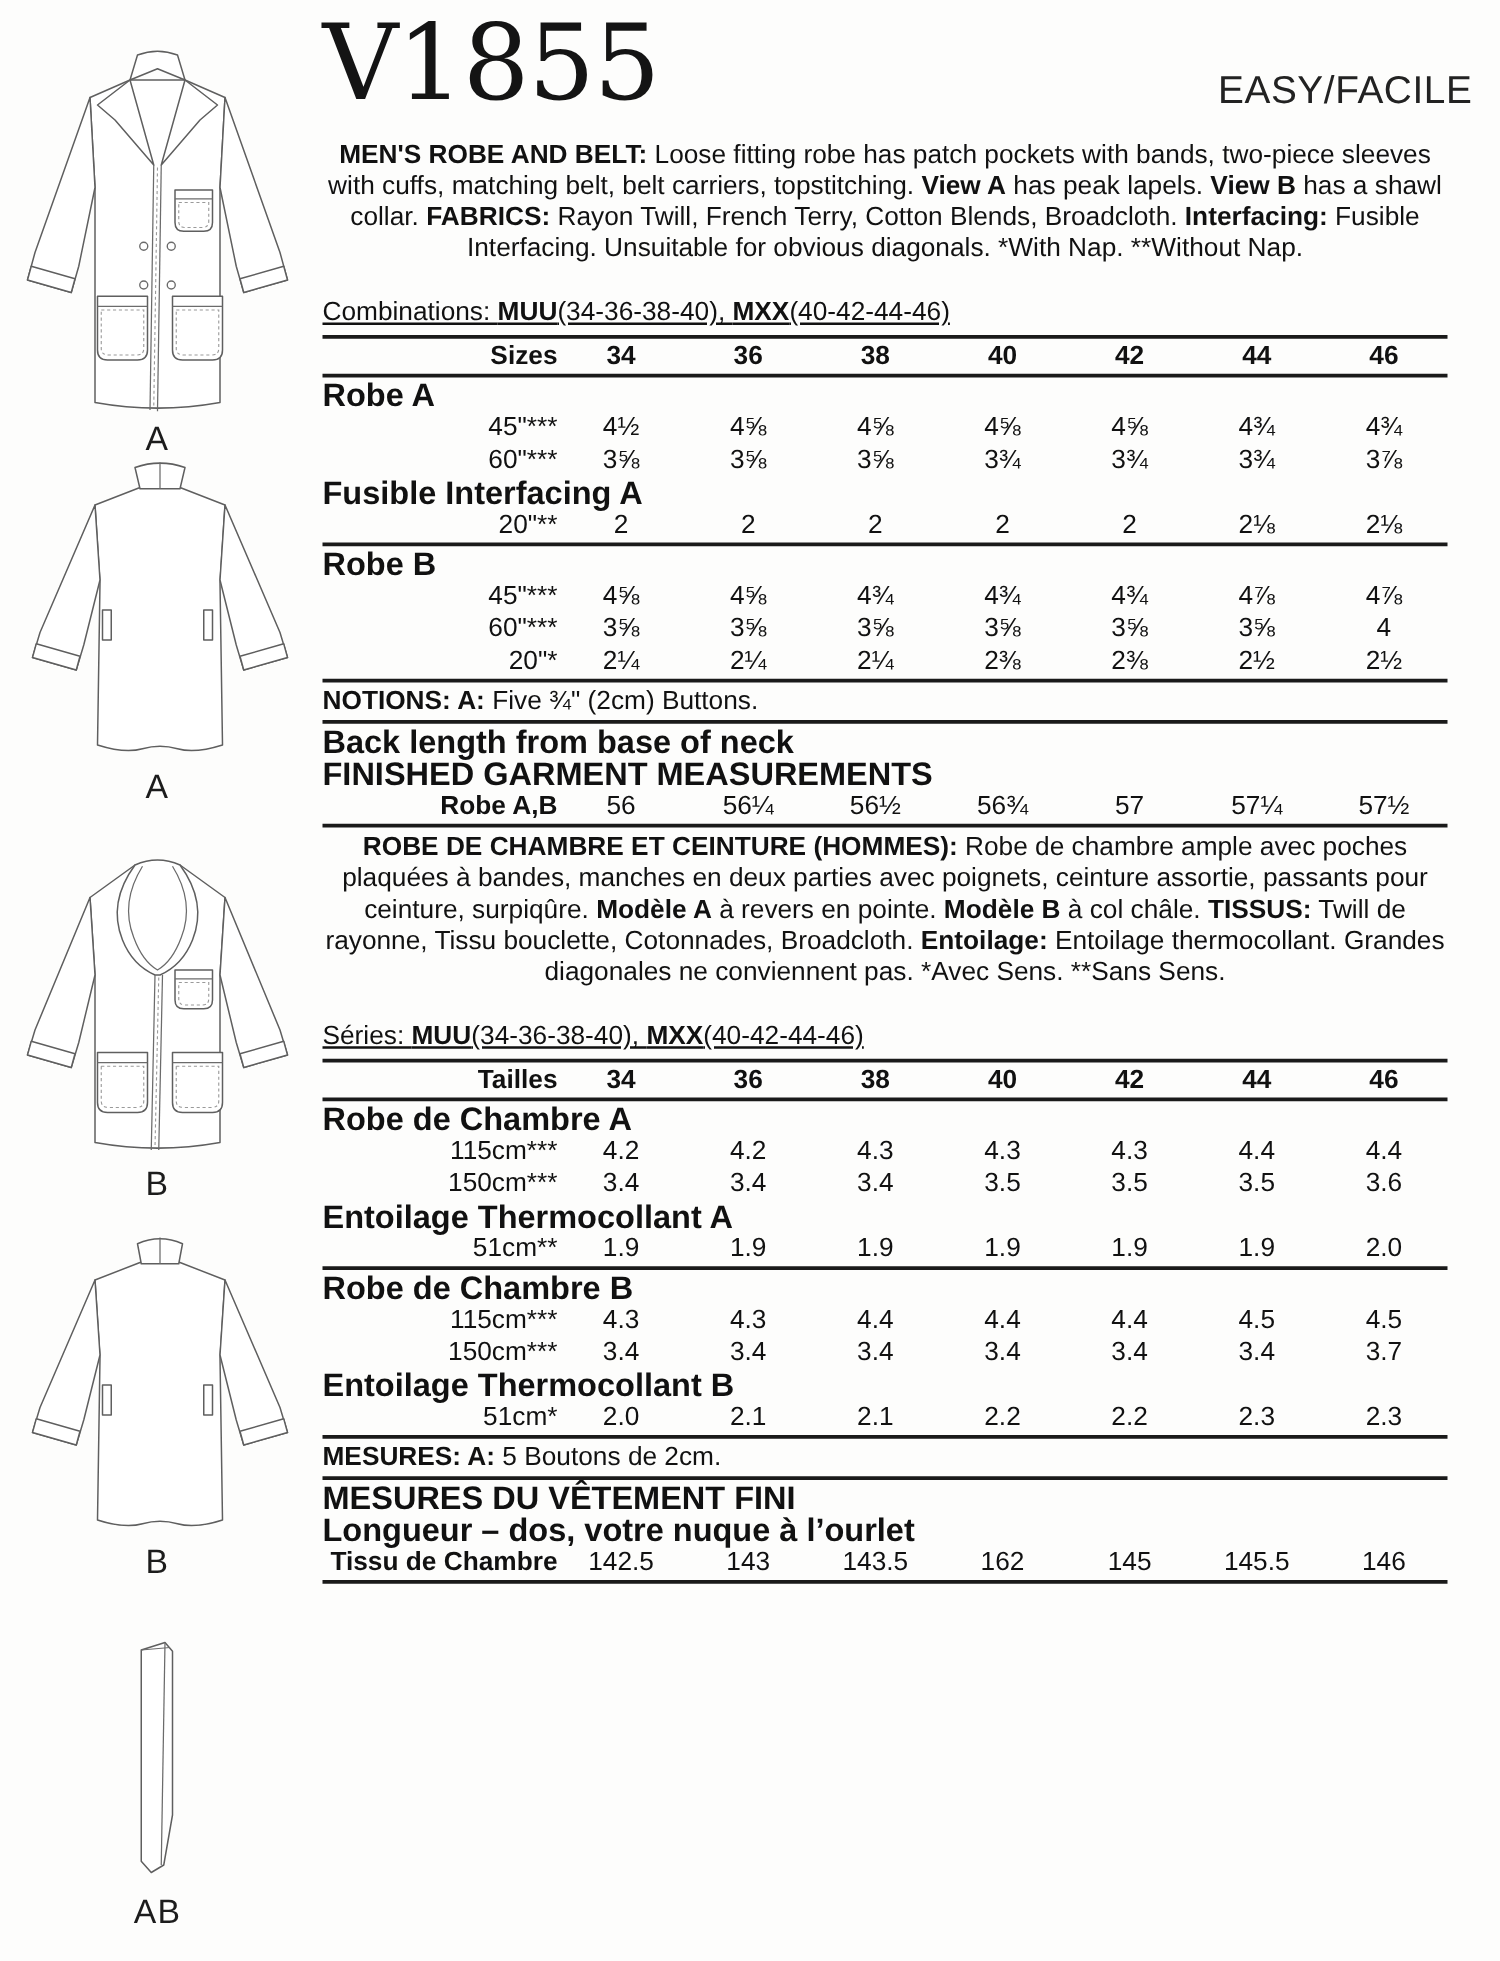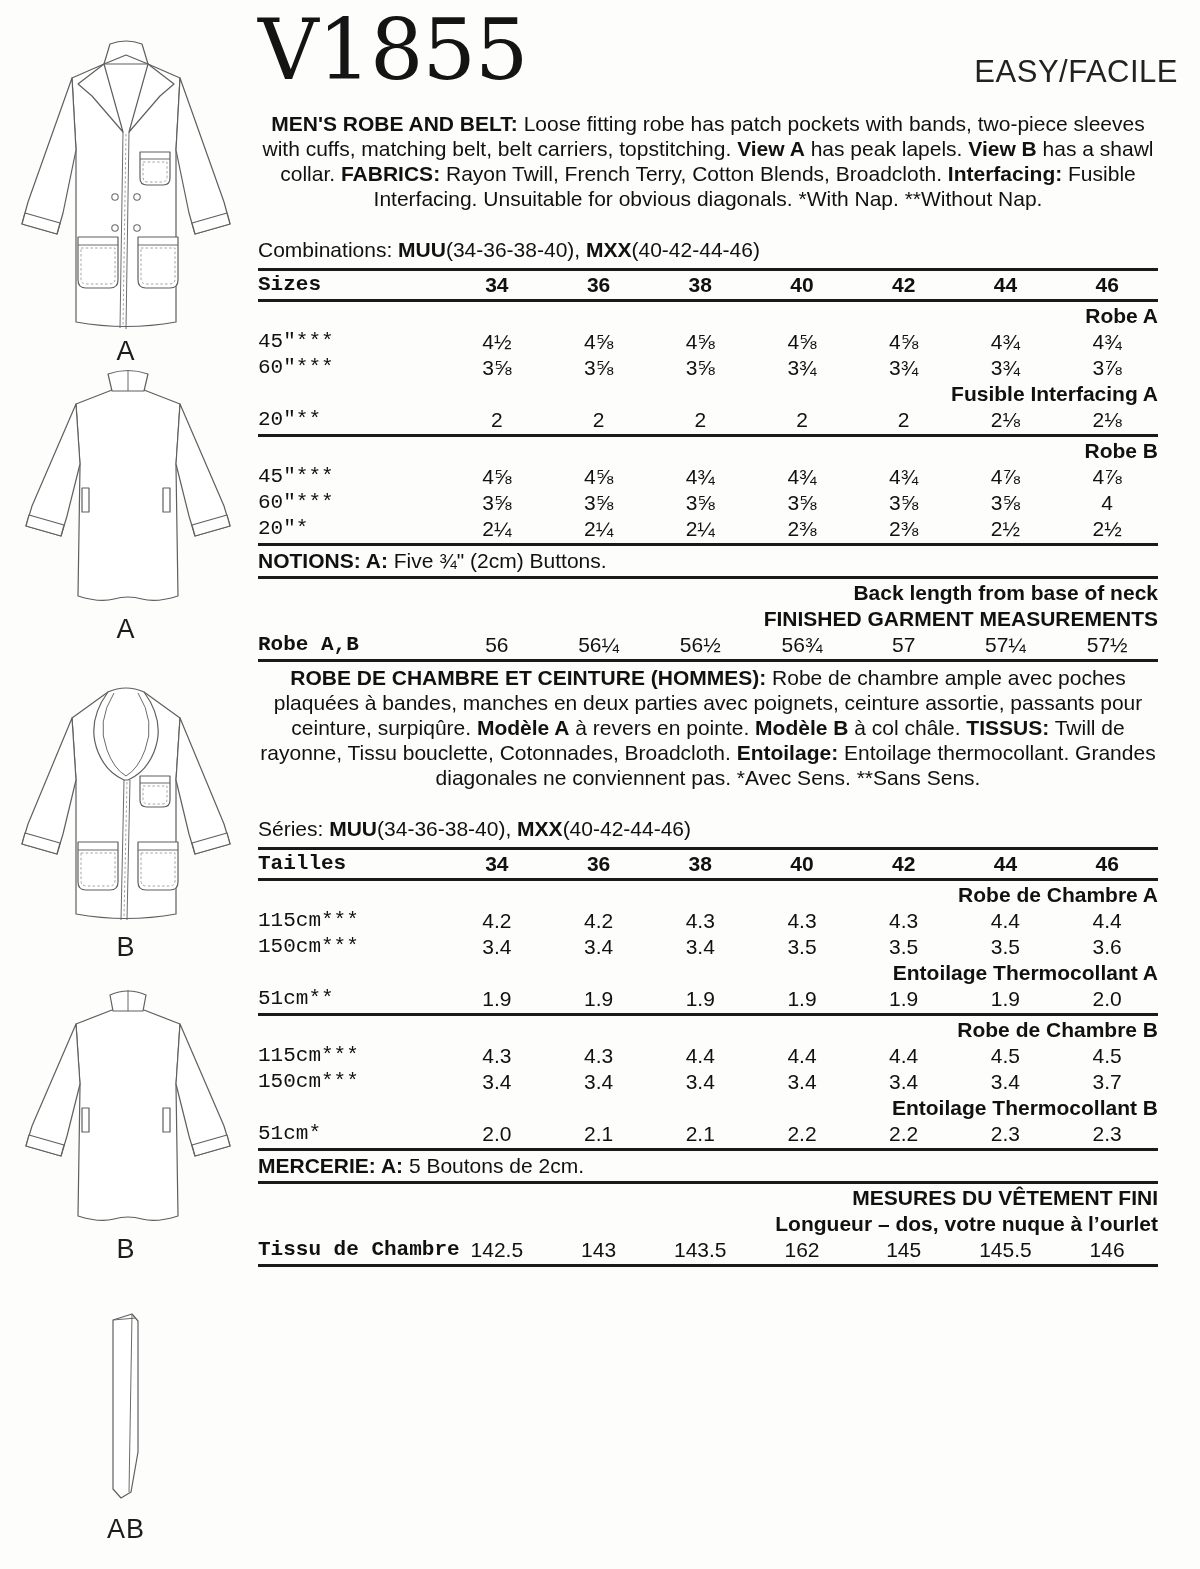--- a/index.html
+++ b/index.html
@@ -20,29 +20,29 @@
   .title{
     font-family:"DejaVu Serif","Liberation Serif",serif;
     font-size:84px;font-weight:400;line-height:1.05;
     letter-spacing:-1px;margin:6px 0 17px 0;color:#141414;
   }
   .easy{
     position:absolute;top:54px;right:22px;
     font-size:31px;font-weight:400;letter-spacing:0.5px;color:#222;text-align:right;
   }
   .para{font-size:21px;line-height:25px;margin-top:17px;text-align:center;}
-  .combo{font-size:21px;line-height:24px;margin-top:27px;}
+  .combo{font-size:21px;line-height:24px;margin-top:27px;text-decoration:underline;}
   .sizetable{
     display:grid;grid-template-columns:188px repeat(7,1fr);
     width:900px;margin-top:5px;
   }
   .tcell{font-size:21px;line-height:26px;white-space:nowrap;}
-  .tlabel{text-align:left;font-family:Liberation Mono, monospace;}
+  .tlabel{text-align:right;}
   .tnum{text-align:center;}
-  .tsec{grid-column:1/-1;font-weight:bold;font-size:21px;line-height:26px;text-align:right;}
+  .tsec{grid-column:1/-1;font-weight:bold;font-size:26px;line-height:26px;}
   .ttext{grid-column:1/-1;font-size:21px;line-height:28px;}
   .trule{grid-column:1/-1;border-top:3px solid #1a1a1a;margin:1px 0;}
   .frpara{margin-top:2px;}
   
   .outline{fill:#ffffff;stroke:#5f5f5f;stroke-width:1.2;stroke-linejoin:round;}
   .detail{fill:none;stroke:#6b6b6b;stroke-width:1;}
   .stitch{fill:none;stroke:#9a9a9a;stroke-width:0.9;stroke-dasharray:2.5,2.2;}
   .btn{fill:#ffffff;stroke:#6b6b6b;stroke-width:1.1;}
 </style>
 </head>
@@ -307,21 +307,21 @@
       <div class="tsec">Entoilage Thermocollant B</div>
       <div class="tcell tlabel">51cm*</div>
       <div class="tcell tnum">2.0</div>
       <div class="tcell tnum">2.1</div>
       <div class="tcell tnum">2.1</div>
       <div class="tcell tnum">2.2</div>
       <div class="tcell tnum">2.2</div>
       <div class="tcell tnum">2.3</div>
       <div class="tcell tnum">2.3</div>
       <div class="trule"></div>
-      <div class="ttext"><span class="b">MERCERIE: A:</span><span> 5 Boutons de 2cm.</span></div>
+      <div class="ttext"><span class="b">MESURES: A:</span><span> 5 Boutons de 2cm.</span></div>
       <div class="trule"></div>
       <div class="tsec">MESURES DU VÊTEMENT FINI</div>
       <div class="tsec">Longueur – dos, votre nuque à l’ourlet</div>
       <div class="tcell tlabel b">Tissu de Chambre</div>
       <div class="tcell tnum">142.5</div>
       <div class="tcell tnum">143</div>
       <div class="tcell tnum">143.5</div>
       <div class="tcell tnum">162</div>
       <div class="tcell tnum">145</div>
       <div class="tcell tnum">145.5</div>

